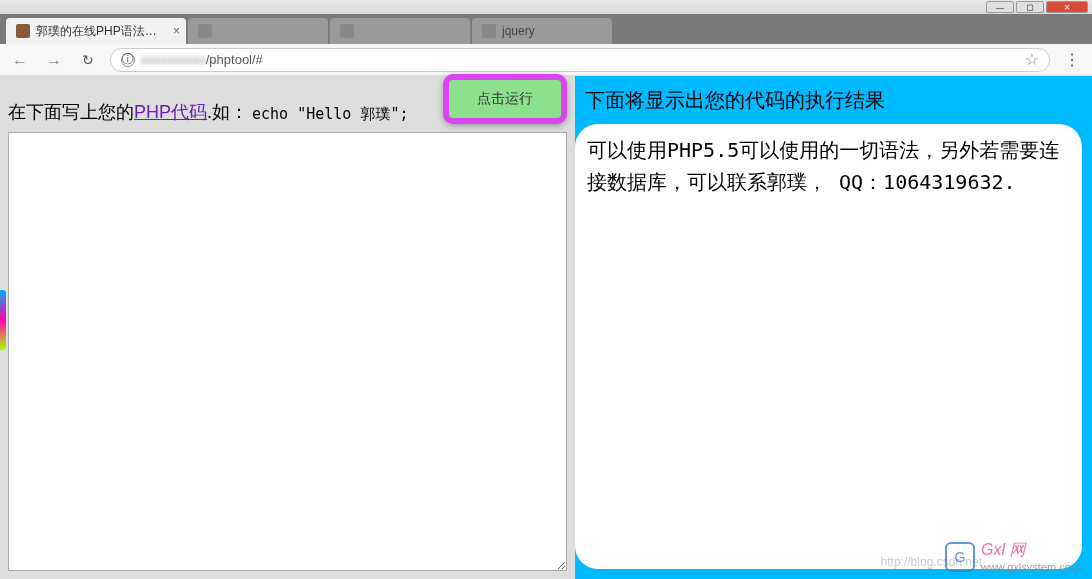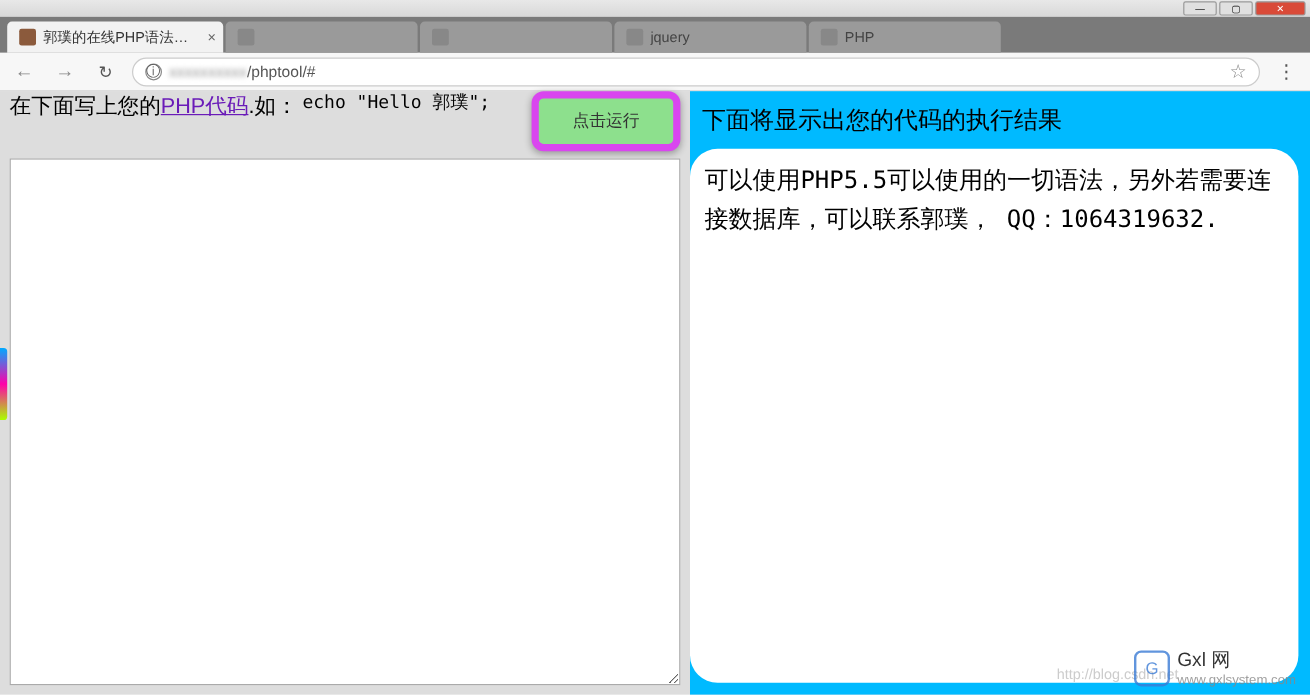--- a/index.html
+++ b/index.html
@@ -6,55 +6,55 @@
     body { font-family: "Microsoft YaHei", Arial, sans-serif; background: #fff; overflow: hidden; width: 1092px; height: 579px; }
     
     
     .window-chrome { height: 14px; background: linear-gradient(#e8e8e8, #d8d8d8); display: flex; justify-content: flex-end; align-items: center; padding-right: 4px; gap: 2px; }
     .win-btn { width: 28px; height: 12px; background: #e0e0e0; border: 1px solid #999; border-radius: 2px; display: flex; align-items: center; justify-content: center; font-size: 8px; cursor: pointer; }
     .win-close { background: #d94a38; color: #fff; width: 42px; }
     
     
     .tab-bar { height: 30px; background: #7a7a7a; display: flex; align-items: flex-end; padding-left: 6px; }
     .tab { height: 26px; padding: 0 24px 0 10px; background: #f2f2f2; border-radius: 4px 4px 0 0; display: flex; align-items: center; font-size: 12px; color: #333; position: relative; margin-right: 2px; max-width: 180px; }
-    .tab.inactive { background: #9a9a9a; color: #444; width: 160px; }
+    .tab.inactive { background: #9a9a9a; color: #444; width: 140px; }
     .tab-favicon { width: 14px; height: 14px; margin-right: 6px; background: #8b5a3c; border-radius: 2px; flex-shrink: 0; }
     .tab-favicon.gray { background: #888; }
     .tab-title { white-space: nowrap; overflow: hidden; text-overflow: ellipsis; }
     .tab-close { position: absolute; right: 6px; font-size: 12px; color: #666; cursor: pointer; }
     
     
     .addr-bar { height: 32px; background: #f7f7f7; border-bottom: 1px solid #ddd; display: flex; align-items: center; padding: 0 8px; gap: 10px; }
     .nav-arrow { color: #888; font-size: 16px; cursor: pointer; padding: 2px 4px; }
     .nav-reload { color: #555; font-size: 14px; cursor: pointer; padding: 2px 6px; }
     .url-box { flex: 1; height: 24px; border: 1px solid #ccc; border-radius: 12px; padding: 0 10px; display: flex; align-items: center; font-size: 13px; color: #555; background: #fff; }
     .url-info { margin-right: 6px; font-size: 12px; border: 1px solid #888; border-radius: 50%; width: 14px; height: 14px; display: flex; align-items: center; justify-content: center; }
     .url-blur { filter: blur(2px); color: #999; }
     .url-star { margin-left: auto; color: #888; font-size: 16px; cursor: pointer; }
     .menu-dots { color: #555; font-size: 16px; cursor: pointer; padding: 0 4px; }
     
     
     .page { display: flex; height: calc(579px - 14px - 30px - 32px); background: #ddd; }
     .left-col { width: 575px; display: flex; flex-direction: column; }
     .right-col { flex: 1; background: #00baff; display: flex; flex-direction: column; padding: 0 10px 10px 0; justify-content: space-between; }
     
-    .left-header { height: 48px; background: #ddd; display: flex; align-items: flex-start; padding: 0 8px; font-size: 18px; }
+    .left-header { height: 48px; background: #ddd; display: flex; align-items: flex-end; padding: 0 8px; font-size: 18px; }
     .left-header .link { color: #6a1bb8; text-decoration: underline; }
     .left-header .eg { font-family: monospace; font-size: 15px; margin-left: 4px; }
     .run-btn { background: #8de08d; border: 6px solid #d946ef; border-radius: 10px; padding: 10px 28px; font-size: 14px; color: #333; cursor: pointer; box-shadow: 0 2px 6px rgba(0,0,0,0.3); margin-left: auto; }
     
     .code-area { flex: 1; margin: 8px; background: #fff; border: 1px solid #aaa; resize: both; overflow: auto; padding: 6px; font-family: monospace; font-size: 14px; }
     
     .right-header { height: 48px; display: flex; align-items: center; padding: 0 10px; font-size: 20px; color: #000; }
     .result-area { flex: 1; background: #fff; padding: 10px 12px; font-size: 20px; line-height: 1.6; font-family: monospace; overflow: auto; border-radius: 23px; }
     
     
     .watermark { position: absolute; right: 12px; bottom: 6px; display: flex; align-items: center; gap: 6px; opacity: 0.8; }
     .wm-logo { width: 30px; height: 30px; border: 2px solid #3a7bd5; border-radius: 6px; display: flex; align-items: center; justify-content: center; color: #3a7bd5; font-size: 14px; }
-    .wm-text { font-size: 16px; color: #000000; }
+    .wm-text { font-size: 16px; color: #ec4899; font-style: italic; }
     .wm-sub { font-size: 11px; color: #888; }
     .wm-url { position: absolute; right: 110px; bottom: 10px; font-size: 12px; color: #ccc; }
     .side-glow { position: absolute; left: 0; top: 50%; width: 6px; height: 60px; background: linear-gradient(#0af, #f0a, #af0); border-radius: 0 3px 3px 0; }
   </style>
 </head>
 <body>
 
 <div class="window-chrome">
   <div class="win-btn">—</div>
   <div class="win-btn">▢</div>
@@ -71,24 +71,20 @@
     <div class="tab-favicon gray"></div>
     <span class="tab-title"></span>
   </div>
   <div class="tab inactive">
     <div class="tab-favicon gray"></div>
     <span class="tab-title"></span>
   </div>
   <div class="tab inactive">
     <div class="tab-favicon gray"></div>
     <span class="tab-title">jquery</span>
-  </div>
-  <div class="tab inactive">
-    <div class="tab-favicon gray"></div>
-    <span class="tab-title">PHP</span>
   </div>
 </div>
 
 <div class="addr-bar">
   <span class="nav-arrow">←</span>
   <span class="nav-arrow">→</span>
   <span class="nav-reload">↻</span>
   <div class="url-box">
     <span class="url-info">ⓘ</span>
     <span class="url-blur">xxxxxxxxxx</span>

